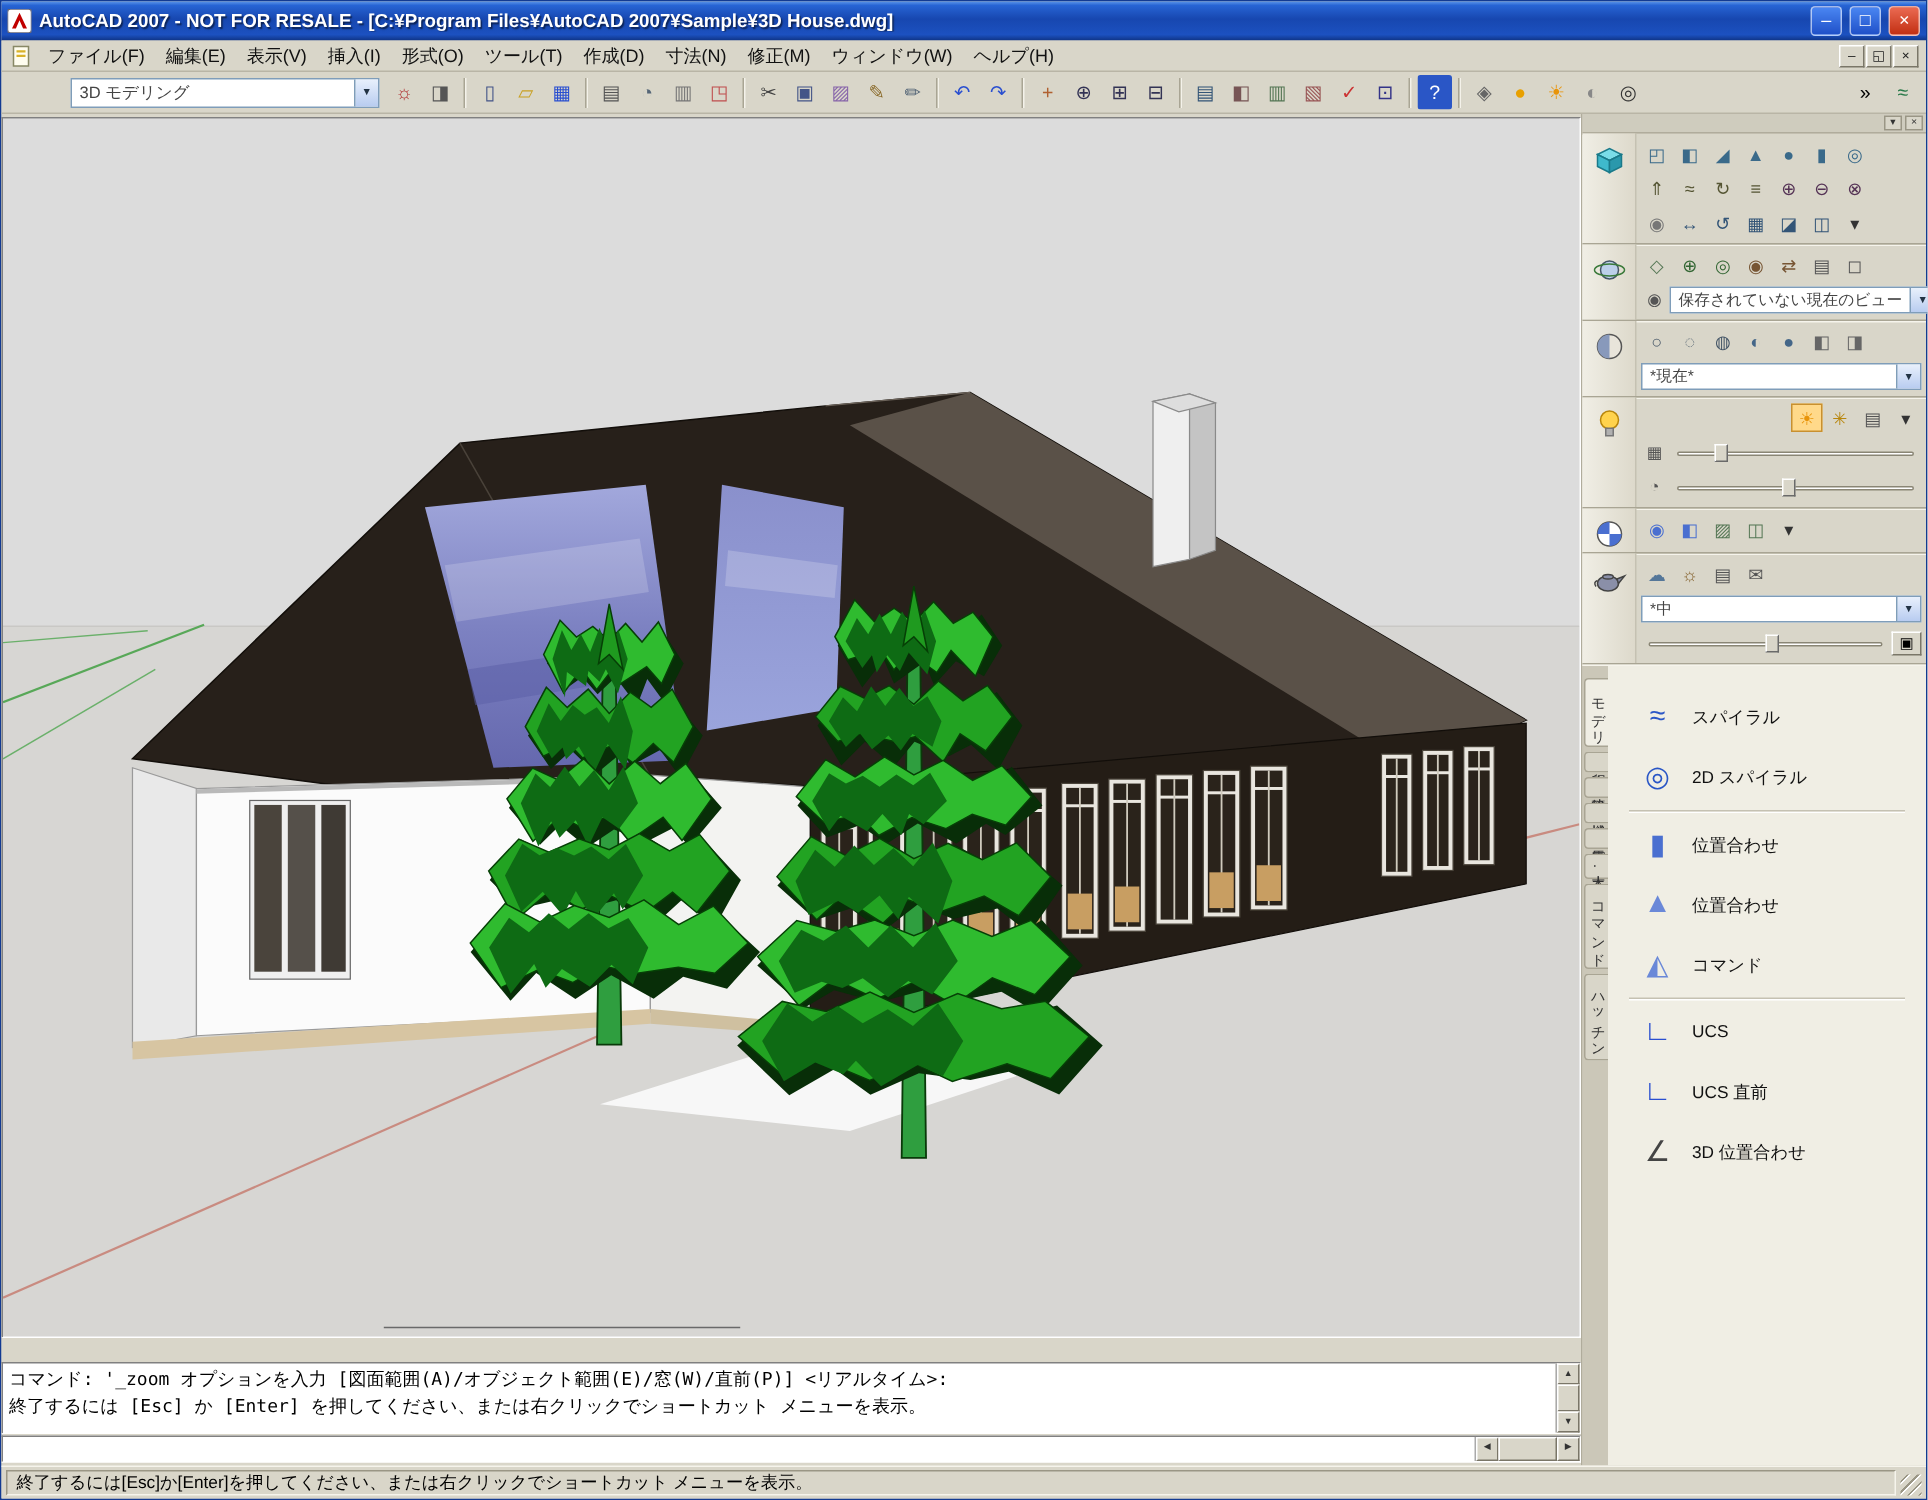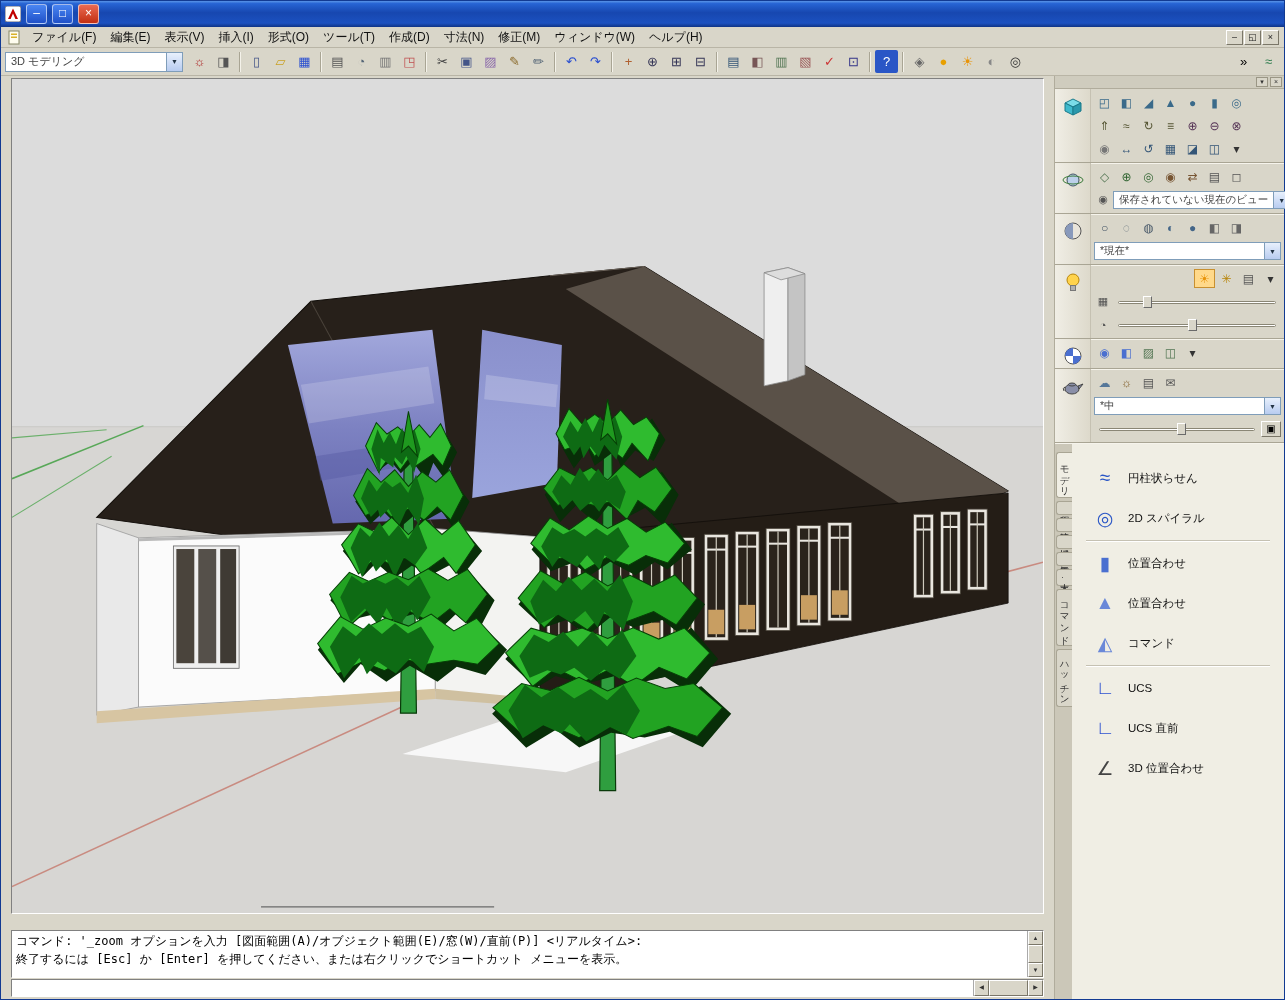--- a/index.html
+++ b/index.html
@@ -27,29 +27,29 @@
   .mdi-min::after{content:"–";} .mdi-restore::after{content:"◱";} .mdi-close::after{content:"×";}
 
   
   .toolbar{height:28px;flex:0 0 28px;background:#d9d6c9;border-bottom:1px solid #b9b5a6;
     display:flex;align-items:center;padding:0 4px;gap:1px;}
   .combo{height:20px;background:#fff;border:1px solid #7f9db9;display:flex;align-items:center;font-size:11px;}
   .combo-text{flex:1;padding:0 5px;white-space:nowrap;overflow:hidden;color:#444;}
   .combo-arrow{width:16px;height:100%;border-left:1px solid #7f9db9;
     background:linear-gradient(180deg,#e8f0fc,#b8ccf0);text-align:center;}
   .combo-arrow::after{content:"▼";font-size:7px;color:#234;line-height:18px;}
-  .workspace{width:178px;margin-right:4px;}
+  .workspace{width:206px;margin-right:4px;margin-left:42px;}
   .tb-btn{width:23px;height:23px;border:1px solid transparent;background:transparent;display:flex;
     align-items:center;justify-content:center;font-size:13px;padding:0;}
   .tb-sep{width:2px;height:20px;border-left:1px solid #a9a594;border-right:1px solid #f4f2ea;margin:0 3px;}
   .toolbar-right{margin-left:auto;display:flex;align-items:center;gap:2px;}
 
   
   .main{flex:1;display:flex;min-height:0;background:#d9d6c9;}
-  .left-col{flex:1;min-width:0;display:flex;flex-direction:column;padding:2px 10px;gap:16px;}
+  .left-col{flex:1;min-width:0;display:flex;flex-direction:column;padding:2px 0;gap:16px;}
   .viewport{flex:1;position:relative;background:#dcdcdc;border:1px solid;border-color:#808080 #fff #fff #808080;overflow:hidden;}
   svg.scene{position:absolute;inset:0;width:100%;height:100%;}
 
   
   .command-window{flex:0 0 62px;display:flex;flex-direction:column;gap:1px;}
   .cmd-history{flex:1;background:#fff;border:1px solid;border-color:#808080 #fff #fff #808080;display:flex;min-height:0;}
   .cmd-lines{flex:1;font-family:"DejaVu Sans Mono","Liberation Mono",monospace;font-size:12px;line-height:18px;
     padding:1px 4px;white-space:pre;overflow:hidden;color:#000;}
   .vscroll{width:16px;background:#e6e3d6;border-left:1px solid #aaa;display:flex;flex-direction:column;}
   .scroll-btn{height:14px;background:#d9d6c9;border:1px solid;border-color:#fff #7a7668 #7a7668 #fff;
@@ -115,20 +115,21 @@
 </head>
 <body>
 
 <div class="window">
 
   <div class="titlebar">
     <svg width="16" height="16">
       <rect width="16" height="16" rx="2" fill="#fff" stroke="#667"></rect>
       <polygon points="8,2.5 13,13 10.4,13 8,7.5 5.6,13 3,13" fill="#c00000"></polygon>
     </svg>
+    <span class="title-text">AutoCAD 2007 - NOT FOR RESALE - [C:¥Program Files¥AutoCAD 2007¥Sample¥3D House.dwg]</span>
     <span class="win-ctl ctl-min"></span>
     <span class="win-ctl ctl-max"></span>
     <span class="win-ctl close ctl-close"></span>
   </div>
 
   <div class="menubar">
     <svg width="15" height="15" style="margin:0 3px;">
       <rect x="2" y="1" width="10" height="13" fill="#fffdef" stroke="#886"></rect>
       <rect x="4" y="3.5" width="6" height="1.5" fill="#d9b22a"></rect>
       <rect x="4" y="6.5" width="6" height="1.5" fill="#d9b22a"></rect>
@@ -744,21 +745,21 @@
             <div class="pal-tab">建築</div>
             <div class="pal-tab">機械</div>
             <div class="pal-tab">電気</div>
             <div class="pal-tab">土木.</div>
             <div class="pal-tab">コマンド</div>
             <div class="pal-tab">ハッチン</div>
           </div>
         <div class="pal-body">
             <div class="pal-tool">
               <span class="pal-icon" style="color: rgb(42, 86, 198);">≈</span>
-              <span class="pal-label">円柱状らせん</span>
+              <span class="pal-label">スパイラル</span>
             </div>
             <div class="pal-tool">
               <span class="pal-icon" style="color: rgb(42, 86, 198);">◎</span>
               <span class="pal-label">2D スパイラル</span>
             </div>
             <div class="pal-divider"></div>
             <div class="pal-tool">
               <span class="pal-icon" style="color: rgb(74, 111, 208);">▮</span>
               <span class="pal-label">位置合わせ</span>
             </div>
@@ -781,13 +782,17 @@
             </div>
             <div class="pal-tool">
               <span class="pal-icon" style="color: rgb(68, 68, 68);">∠</span>
               <span class="pal-label">3D 位置合わせ</span>
             </div>
           </div>
       </div>
     </div>
   </div>
 
+  <div class="statusbar">
+    <div class="status-msg">終了するには[Esc]か[Enter]を押してください、または右クリックでショートカット メニューを表示。</div>
+    <div class="grip"></div>
+  </div>
 </div>
 
 </body></html>

